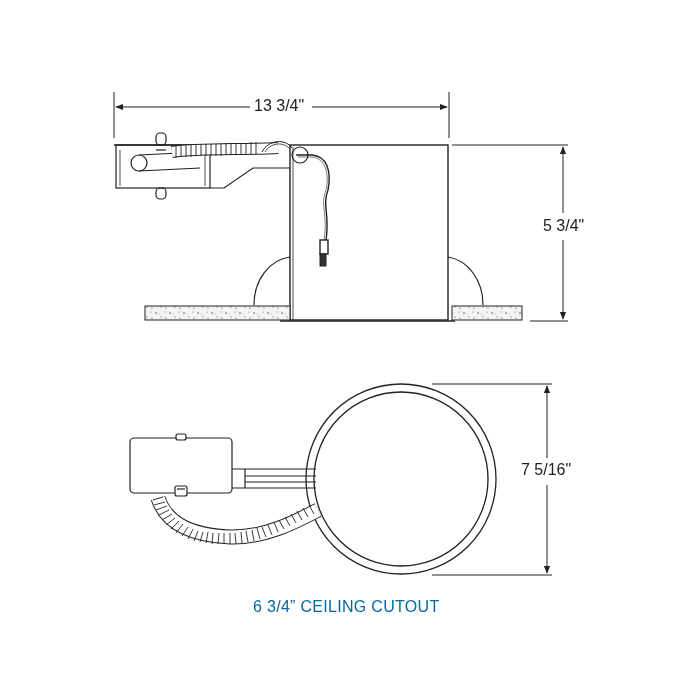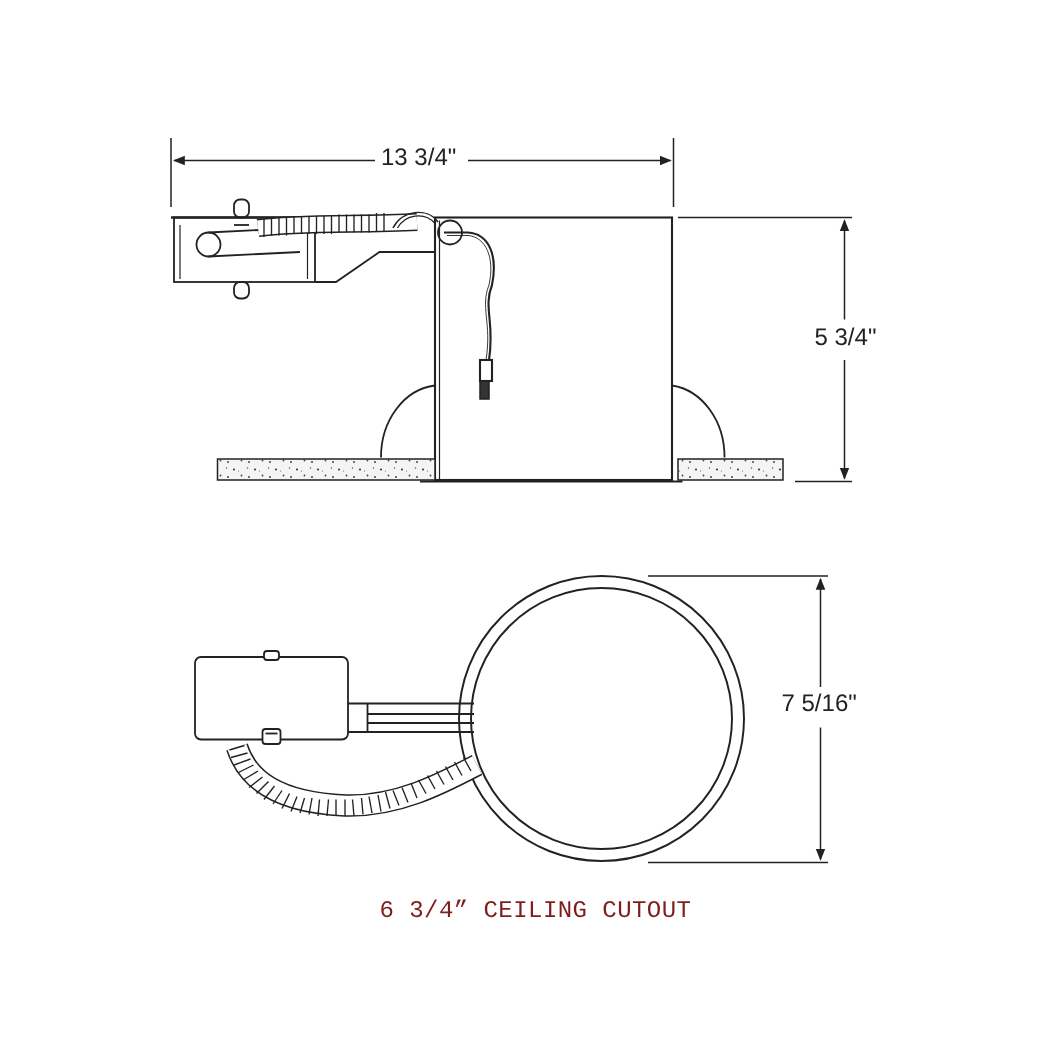--- a/index.html
+++ b/index.html
@@ -1,19 +1,19 @@
 <!DOCTYPE html>
 <html><head>
   <meta charset="utf-8">
   <style>
     html, body { margin: 0; padding: 0; background: #ffffff; }
     body { width: 700px; height: 700px; position: relative; overflow: hidden; font-family: "Liberation Sans", sans-serif; }
     svg#drawing { position: absolute; left: 0; top: 0; }
     .dim-label { position: absolute; font-family: "Liberation Sans", sans-serif; font-size: 16px; color: #222; background: #fff; padding: 0 3px; white-space: nowrap; }
-    .caption { position: absolute; font-family: Liberation Mono, monospace; font-size: 16px; color: #7f1d1d; white-space: nowrap; letter-spacing: 0.3px; }
+    .caption { position: absolute; font-family: Liberation Sans, sans-serif; font-size: 16px; color: #0369a1; white-space: nowrap; letter-spacing: 0.3px; }
   </style>
 </head>
 <body>
 
 <svg id="drawing" width="700" height="700" viewBox="0 0 700 700">
   <defs>
     <marker id="arr" viewBox="0 0 10 10" refX="9" refY="5" markerWidth="8" markerHeight="8" orient="auto-start-reverse">
       <path d="M0,1 L10,5 L0,9 z" fill="#222"></path>
     </marker>
     <pattern id="speckle" width="14" height="10" patternUnits="userSpaceOnUse">

